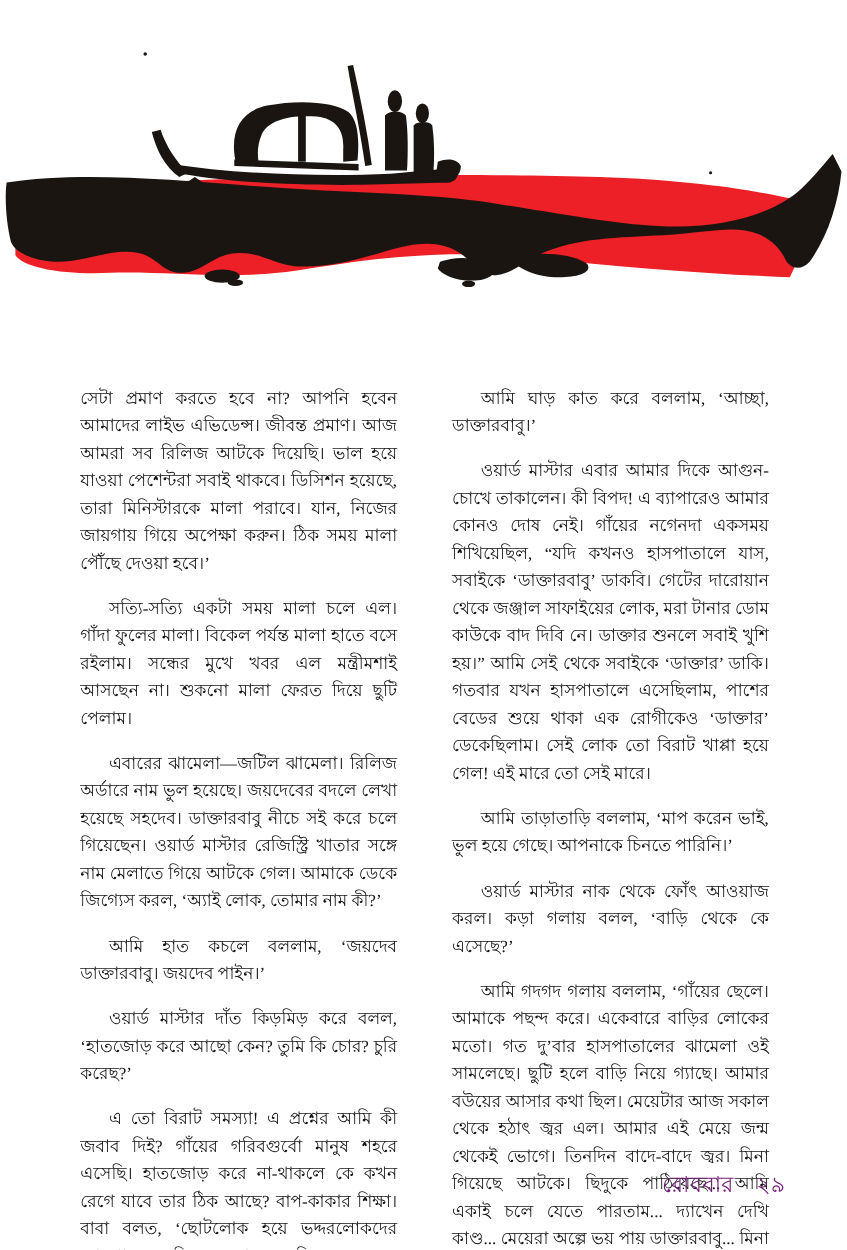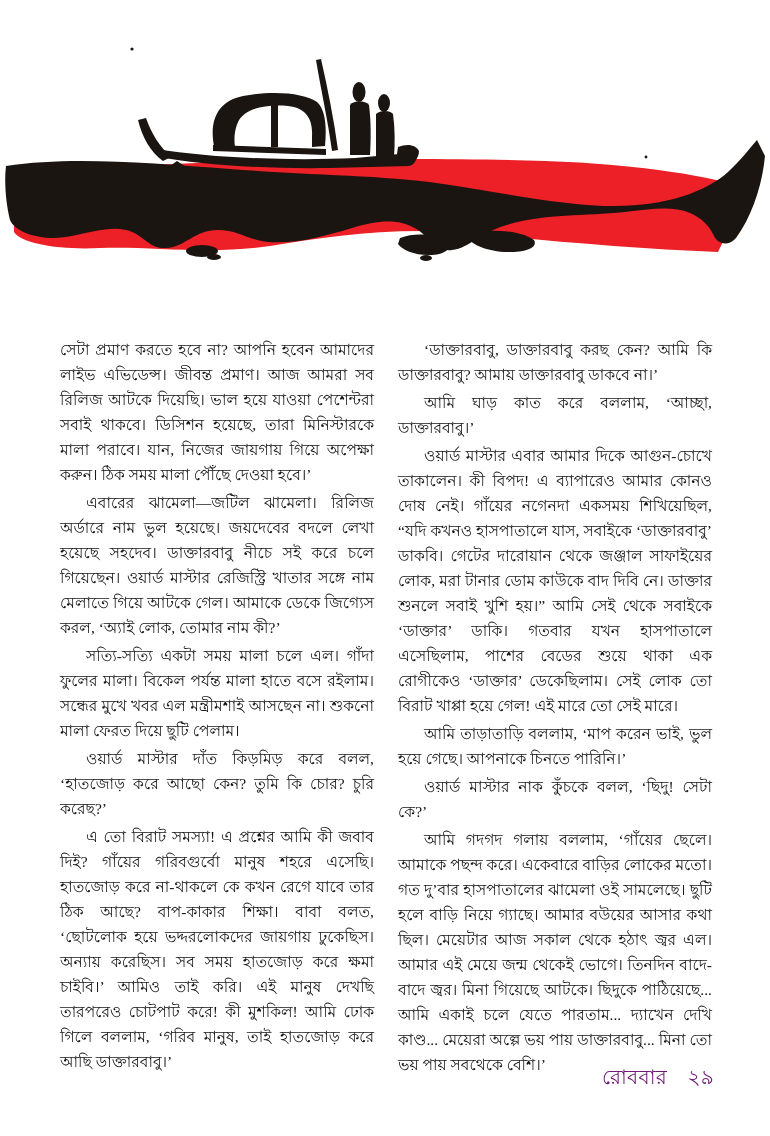--- a/index.html
+++ b/index.html
@@ -11,21 +11,21 @@
   .illustration{position:absolute;top:0;left:0;width:770px;height:310px;}
   .text-area{
     position:absolute;left:57px;top:334px;width:659px;
     display:flex;gap:18px;color:#141414;
   }
   .column{
     width:320px;min-width:320px;
     font-size:15.5px;line-height:25px;text-align:justify;
     text-justify:inter-word;
   }
-  .column p{margin:3px;padding:0;text-indent:26px;}
+  .column p{margin:16px;padding:0;text-indent:26px;}
   .column p.no-indent{text-indent:0;}
   .page-footer{
     position:absolute;top:1062px;right:56px;
     font-size:20px;color:#701a75;letter-spacing:.3px;
     font-family:"Liberation Serif","DejaVu Serif",serif;
   }
   .page-footer .page-num{margin-left:15px;}
 </style>
 </head>
 <body>
@@ -86,31 +86,31 @@
     <path d="M350,105 C354,100 365,100 369,105 C371,120 371,139 370,155 L350,155 Z"></path>
 
     <ellipse cx="384" cy="103" rx="6" ry="9"></ellipse>
     <path d="M376,114 C380,110 390,110 393,114 C395,128 395,143 394,157 L376,157 Z"></path>
   </g>
 </svg>
 
 <div class="text-area">
   <div class="column">
       <p class="no-indent">সেটা প্রমাণ করতে হবে না? আপনি হবেন আমাদের লাইভ এভিডেন্স। জীবন্ত প্রমাণ। আজ আমরা সব রিলিজ আটকে দিয়েছি। ভাল হয়ে যাওয়া পেশেন্টরা সবাই থাকবে। ডিসিশন হয়েছে, তারা মিনিস্টারকে মালা পরাবে। যান, নিজের জায়গায় গিয়ে অপেক্ষা করুন। ঠিক সময় মালা পৌঁছে দেওয়া হবে।’</p>
+      <p>সত্যি-সত্যি একটা সময় মালা চলে এল। গাঁদা ফুলের মালা। বিকেল পর্যন্ত মালা হাতে বসে রইলাম। সন্ধের মুখে খবর এল মন্ত্রীমশাই আসছেন না। শুকনো মালা ফেরত দিয়ে ছুটি পেলাম।</p>
       <p>এবারের ঝামেলা—জটিল ঝামেলা। রিলিজ অর্ডারে নাম ভুল হয়েছে। জয়দেবের বদলে লেখা হয়েছে সহদেব। ডাক্তারবাবু নীচে সই করে চলে গিয়েছেন। ওয়ার্ড মাস্টার রেজিস্ট্রি খাতার সঙ্গে নাম মেলাতে গিয়ে আটকে গেল। আমাকে ডেকে জিগ্যেস করল, ‘অ্যাই লোক, তোমার নাম কী?’</p>
-      <p>সত্যি-সত্যি একটা সময় মালা চলে এল। গাঁদা ফুলের মালা। বিকেল পর্যন্ত মালা হাতে বসে রইলাম। সন্ধের মুখে খবর এল মন্ত্রীমশাই আসছেন না। শুকনো মালা ফেরত দিয়ে ছুটি পেলাম।</p>
+      <p>আমি হাত কচলে বললাম, ‘জয়দেব ডাক্তারবাবু। জয়দেব পাইন।’</p>
       <p>ওয়ার্ড মাস্টার দাঁত কিড়মিড় করে বলল, ‘হাতজোড় করে আছো কেন? তুমি কি চোর? চুরি করেছ?’</p>
       <p>এ তো বিরাট সমস্যা! এ প্রশ্নের আমি কী জবাব দিই? গাঁয়ের গরিবগুর্বো মানুষ শহরে এসেছি। হাতজোড় করে না-থাকলে কে কখন রেগে যাবে তার ঠিক আছে? বাপ-কাকার শিক্ষা। বাবা বলত, ‘ছোটলোক হয়ে ভদ্দরলোকদের জায়গায় ঢুকেছিস। অন্যায় করেছিস। সব সময় হাতজোড় করে ক্ষমা চাইবি।’ আমিও তাই করি। এই মানুষ দেখছি তারপরেও চোটপাট করে! কী মুশকিল! আমি ঢোক গিলে বললাম, ‘গরিব মানুষ, তাই হাতজোড় করে আছি ডাক্তারবাবু।’</p>
     </div>
   <div class="column">
-      <p>‘ডাক্তারবাবু, ডাক্তারবাবু করছ কেন? আমি কি ডাক্তারবাবু? আমায় ডাক্তারবাবু ডাকবে না।’</p>
       <p>আমি ঘাড় কাত করে বললাম, ‘আচ্ছা, ডাক্তারবাবু।’</p>
       <p>ওয়ার্ড মাস্টার এবার আমার দিকে আগুন-চোখে তাকালেন। কী বিপদ! এ ব্যাপারেও আমার কোনও দোষ নেই। গাঁয়ের নগেনদা একসময় শিখিয়েছিল, “যদি কখনও হাসপাতালে যাস, সবাইকে ‘ডাক্তারবাবু’ ডাকবি। গেটের দারোয়ান থেকে জঞ্জাল সাফাইয়ের লোক, মরা টানার ডোম কাউকে বাদ দিবি নে। ডাক্তার শুনলে সবাই খুশি হয়।” আমি সেই থেকে সবাইকে ‘ডাক্তার’ ডাকি। গতবার যখন হাসপাতালে এসেছিলাম, পাশের বেডের শুয়ে থাকা এক রোগীকেও ‘ডাক্তার’ ডেকেছিলাম। সেই লোক তো বিরাট খাপ্পা হয়ে গেল! এই মারে তো সেই মারে।</p>
       <p>আমি তাড়াতাড়ি বললাম, ‘মাপ করেন ভাই, ভুল হয়ে গেছে। আপনাকে চিনতে পারিনি।’</p>
-      <p>ওয়ার্ড মাস্টার নাক কুঁচকে বলল, ‘ছিদু! সেটা কে?’</p>
+      <p>ওয়ার্ড মাস্টার নাক থেকে ফোঁৎ আওয়াজ করল। কড়া গলায় বলল, ‘বাড়ি থেকে কে এসেছে?’</p>
       <p>আমি গদগদ গলায় বললাম, ‘গাঁয়ের ছেলে। আমাকে পছন্দ করে। একেবারে বাড়ির লোকের মতো। গত দু’বার হাসপাতালের ঝামেলা ওই সামলেছে। ছুটি হলে বাড়ি নিয়ে গ্যাছে। আমার বউয়ের আসার কথা ছিল। মেয়েটার আজ সকাল থেকে হঠাৎ জ্বর এল। আমার এই মেয়ে জন্ম থেকেই ভোগে। তিনদিন বাদে-বাদে জ্বর। মিনা গিয়েছে আটকে। ছিদুকে পাঠিয়েছে... আমি একাই চলে যেতে পারতাম... দ্যাখেন দেখি কাণ্ড... মেয়েরা অল্পে ভয় পায় ডাক্তারবাবু... মিনা তো ভয় পায় সবথেকে বেশি।’</p>
     </div>
 </div>
 
 <div class="page-footer">
   <span>রোববার</span>
   <span class="page-num">২৯</span>
 </div>
 
 </body></html>

